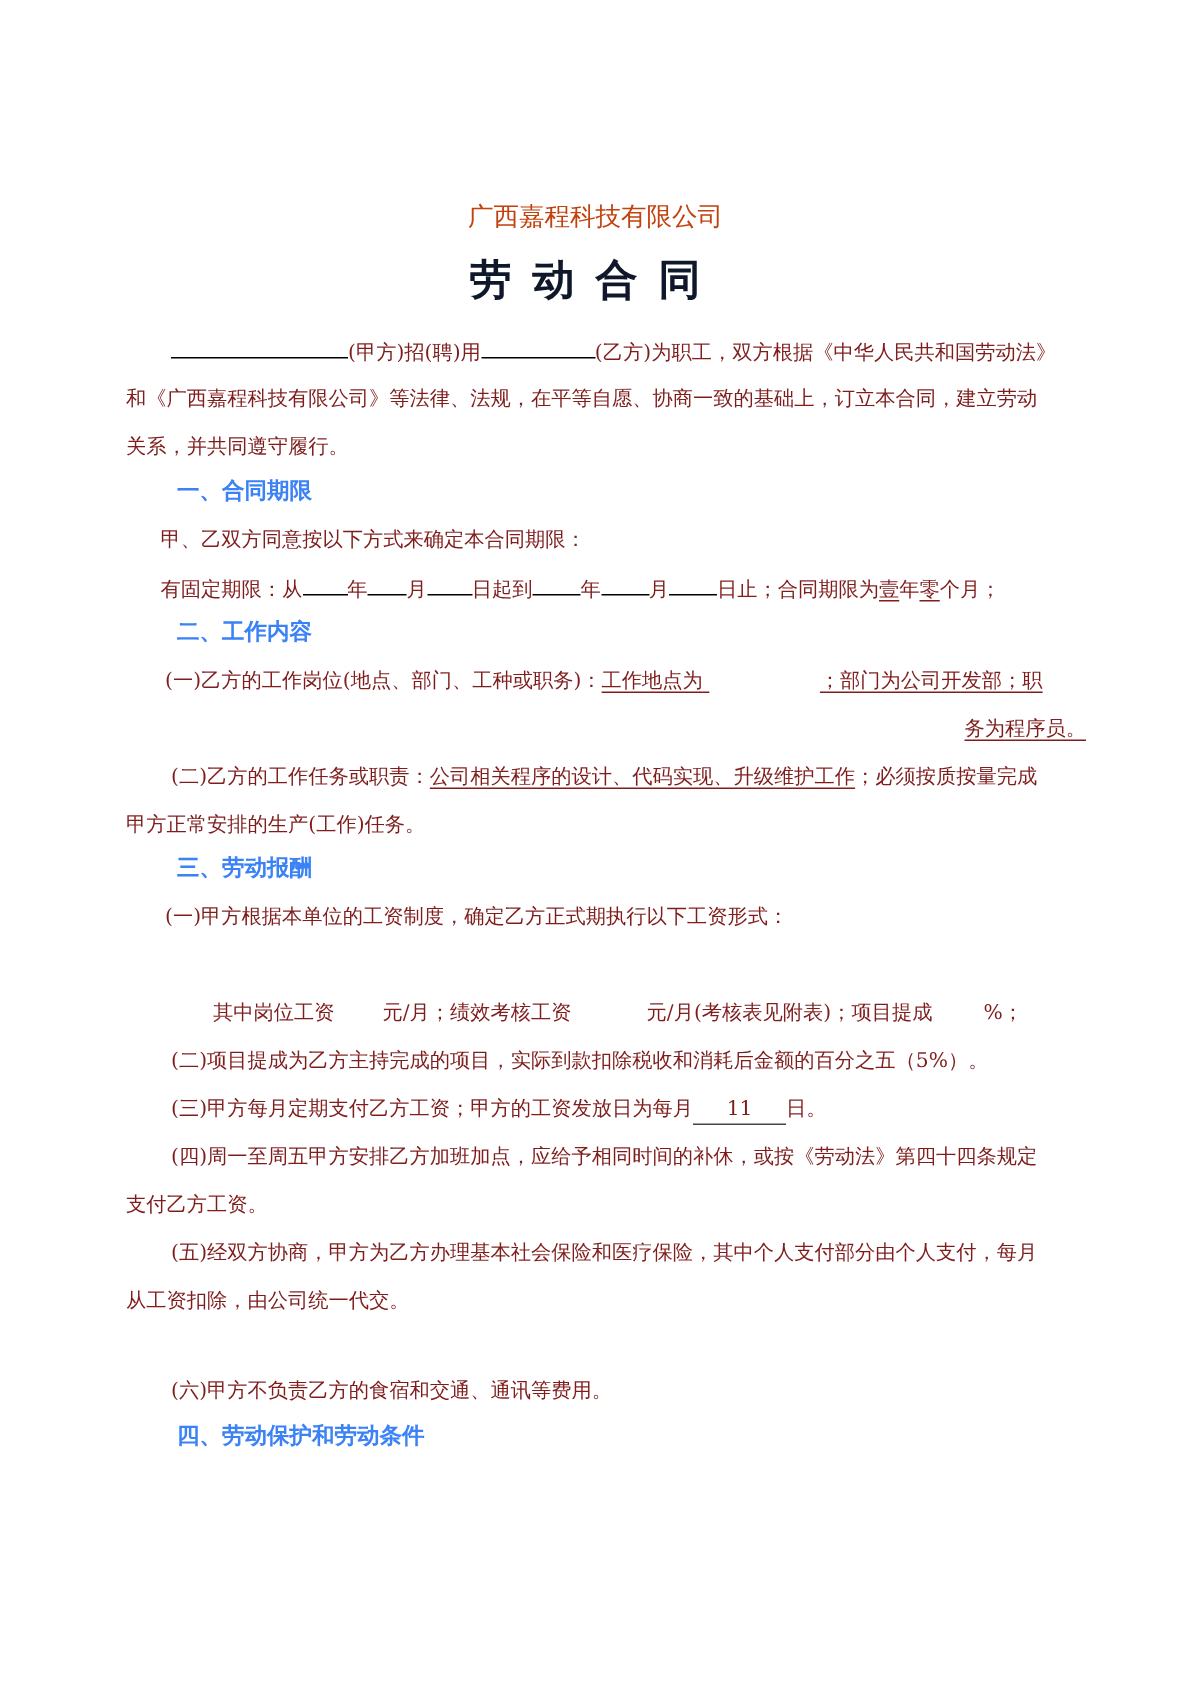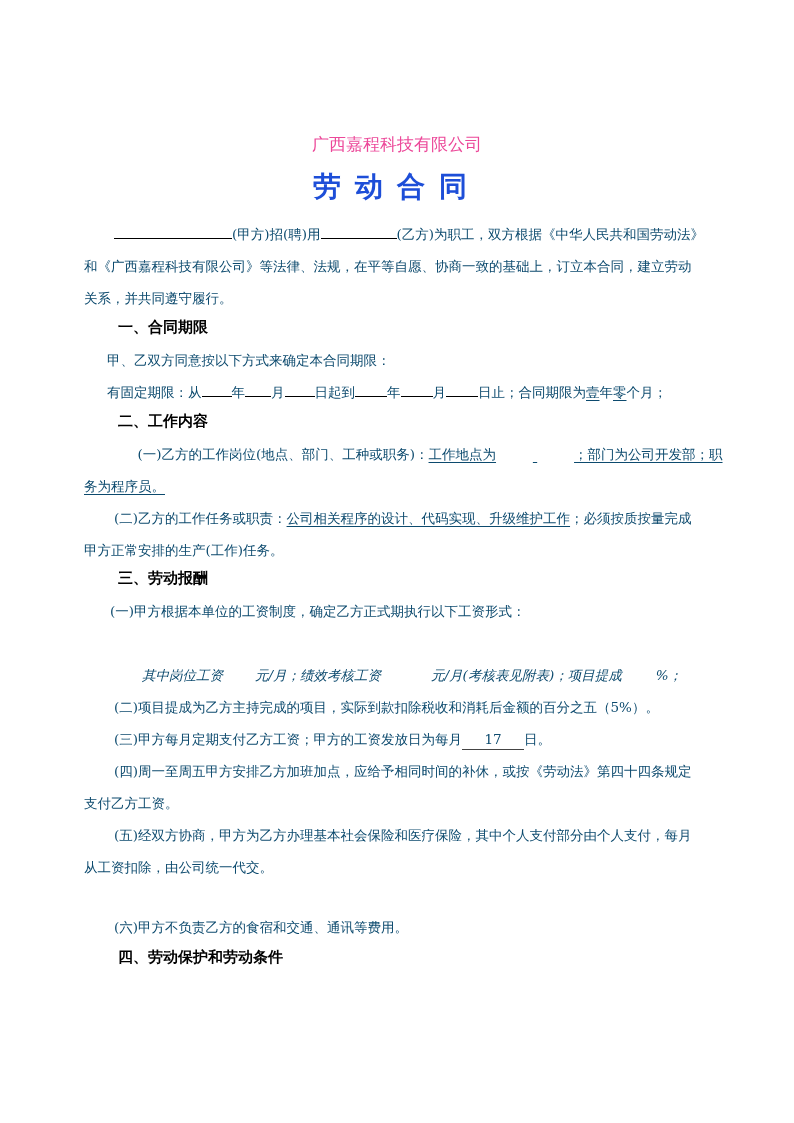--- a/index.html
+++ b/index.html
@@ -1,27 +1,27 @@
 <!DOCTYPE html>
 <html><head>
 <meta charset="utf-8">
 <style>
   html, body { margin: 0; padding: 0; background: #ffffff; }
   body { width: 794px; height: 1123px; position: relative; overflow: hidden;
          font-family: "DejaVu Serif", "Liberation Serif", serif; color: #111; }
   .page { position: absolute; left: 0; top: 0; width: 794px; height: 1123px; }
   .company { position: absolute; top: 133px; left: 0; width: 794px; text-align: center;
-             font-size: 17px; color: #ec4899; letter-spacing: 0px; }
+             font-size: 17px; color: #c2410c; letter-spacing: 0px; }
   .title { position: absolute; top: 168px; left: 0; width: 794px; text-align: center;
            font-family: "DejaVu Sans", "Liberation Sans", sans-serif; font-weight: bold;
-           font-size: 28px; letter-spacing: 14px; color: #1d4ed8; }
+           font-size: 28px; letter-spacing: 14px; color: #0f172a; }
   .line { position: absolute; left: 84px; width: 640px; font-size: 13.5px; line-height: 20px;
-          white-space: nowrap; color: #0c4a6e; }
+          white-space: nowrap; color: #7f1d1d; }
   .head { position: absolute; left: 118px; font-family: "DejaVu Sans", "Liberation Sans", sans-serif;
-          font-weight: bold; font-size: 15px; color: #000000; }
+          font-weight: bold; font-size: 15px; color: #3b82f6; }
   .u { text-decoration: underline; text-underline-offset: 3px; }
   .blank { display: inline-block; border-bottom: 1px solid #000; height: 14px; vertical-align: baseline; }
   .ul { border-bottom: 1px solid #444; }
 </style>
 </head>
 <body>
 
 <div class="page">
 
   <div class="company">广西嘉程科技有限公司</div>
@@ -33,39 +33,39 @@
   <div class="line" style="top:256px;">和《广西嘉程科技有限公司》等法律、法规，在平等自愿、协商一致的基础上，订立本合同，建立劳动</div>
   <div class="line" style="top:288px;">关系，并共同遵守履行。</div>
 
   <div class="head" style="top:318px;">一、合同期限</div>
   <div class="line" style="top:350px; left:107px;">甲、乙双方同意按以下方式来确定本合同期限：</div>
   <div class="line" style="top:382px; left:107px;">
     <span>有固定期限：从</span><span class="blank" style="width:30px;"></span><span>年</span><span class="blank" style="width:26px;"></span><span>月</span><span class="blank" style="width:30px;"></span><span>日起到</span><span class="blank" style="width:32px;"></span><span>年</span><span class="blank" style="width:32px;"></span><span>月</span><span class="blank" style="width:32px;"></span><span>日止；合同期限为</span><span class="u">壹</span><span>年</span><span class="u">零</span><span>个月；</span>
   </div>
 
   <div class="head" style="top:412px;">二、工作内容</div>
-  <div class="line" style="top:444px; left:110px;text-align:center;">
+  <div class="line" style="top:444px; left:110px;">
     <span>(一)乙方的工作岗位(地点、部门、工种或职务)：</span><span class="u">工作地点为</span><span class="u" style="display:inline-block;width:78px;">&nbsp;</span><span class="u">；部门为公司开发部；职</span>
   </div>
-  <div class="line" style="top:476px;">
+  <div class="line" style="top:476px;text-align:right;">
     <span class="u">务为程序员。</span>
   </div>
   <div class="line" style="top:540px;">甲方正常安排的生产(工作)任务。</div>
   <div class="line" style="top:508px; left:114px;">
     <span>(二)乙方的工作任务或职责：</span><span class="u">公司相关程序的设计、代码实现、升级维护工作</span><span>；必须按质按量完成</span>
   </div>
 
   <div class="head" style="top:569px;">三、劳动报酬</div>
   <div class="line" style="top:601px; left:110px;">(一)甲方根据本单位的工资制度，确定乙方正式期执行以下工资形式：</div>
-  <div class="line" style="top:665px; left:142px;font-style:italic;">
+  <div class="line" style="top:665px; left:142px;">
     <span>其中岗位工资</span><span style="display:inline-block;width:32px;"></span><span>元/月；绩效考核工资</span><span style="display:inline-block;width:50px;"></span><span>元/月(考核表见附表)；项目提成</span><span style="display:inline-block;width:34px;"></span><span>%；</span>
   </div>
   <div class="line" style="top:697px; left:114px;">(二)项目提成为乙方主持完成的项目，实际到款扣除税收和消耗后金额的百分之五（5%）。</div>
   <div class="line" style="top:729px; left:114px;">
-    <span>(三)甲方每月定期支付乙方工资；甲方的工资发放日为每月</span><span class="ul" style="display:inline-block;width:62px;text-align:center;">17</span><span>日。</span>
+    <span>(三)甲方每月定期支付乙方工资；甲方的工资发放日为每月</span><span class="ul" style="display:inline-block;width:62px;text-align:center;">11</span><span>日。</span>
   </div>
   <div class="line" style="top:761px; left:114px;">(四)周一至周五甲方安排乙方加班加点，应给予相同时间的补休，或按《劳动法》第四十四条规定</div>
   <div class="line" style="top:793px;">支付乙方工资。</div>
   <div class="line" style="top:825px; left:114px;">(五)经双方协商，甲方为乙方办理基本社会保险和医疗保险，其中个人支付部分由个人支付，每月</div>
   <div class="line" style="top:857px;">从工资扣除，由公司统一代交。</div>
   <div class="line" style="top:889px; left:114px;margin-top:28px;">(六)甲方不负责乙方的食宿和交通、通讯等费用。</div>
 
   <div class="head" style="top:948px;">四、劳动保护和劳动条件</div>
 
 </div>

